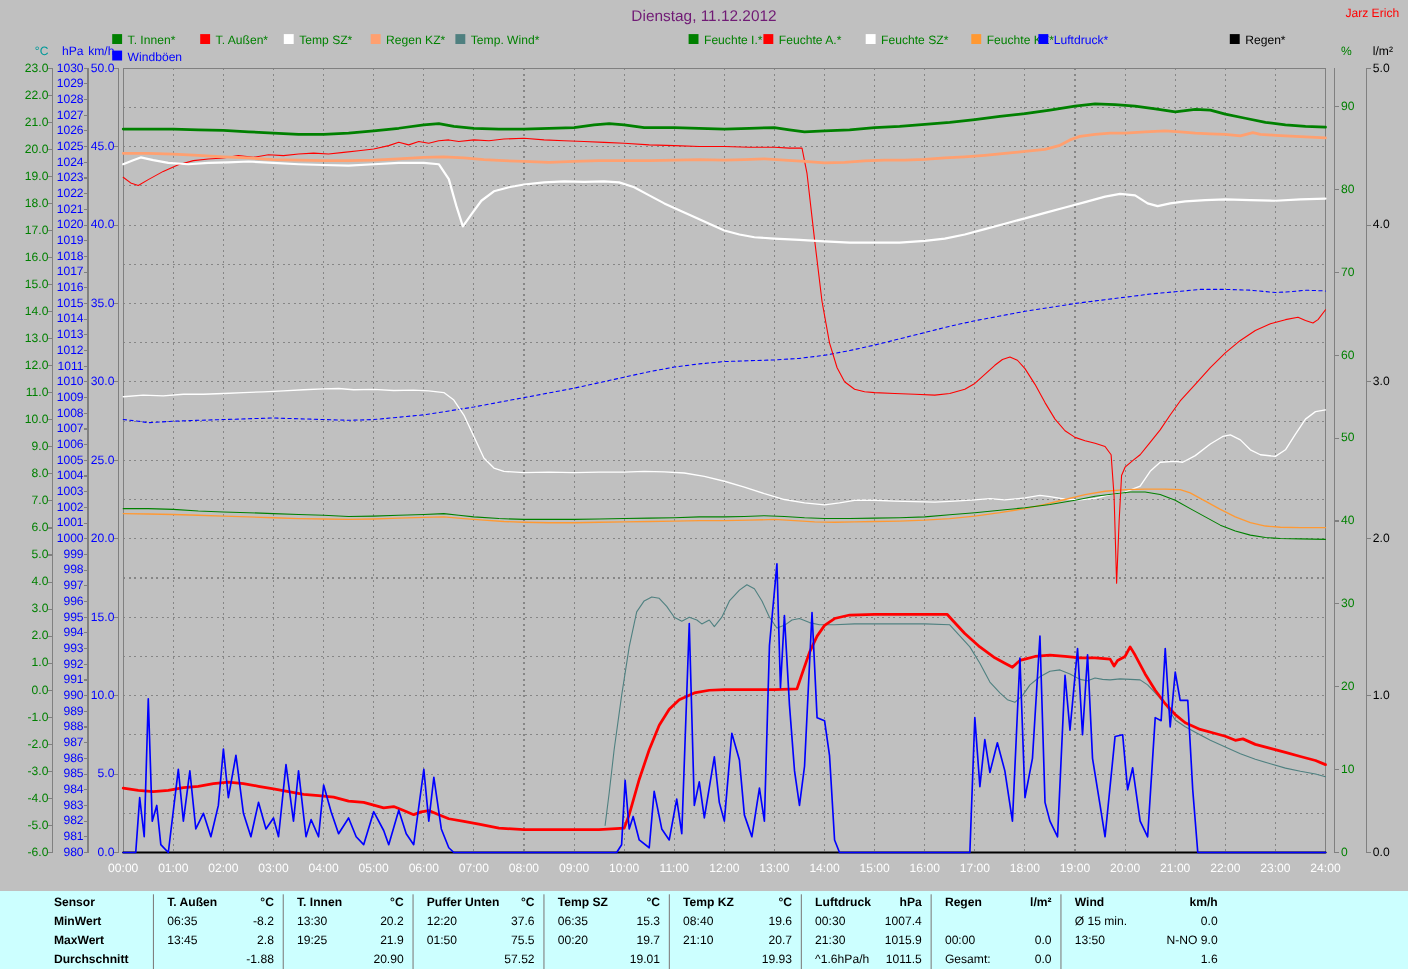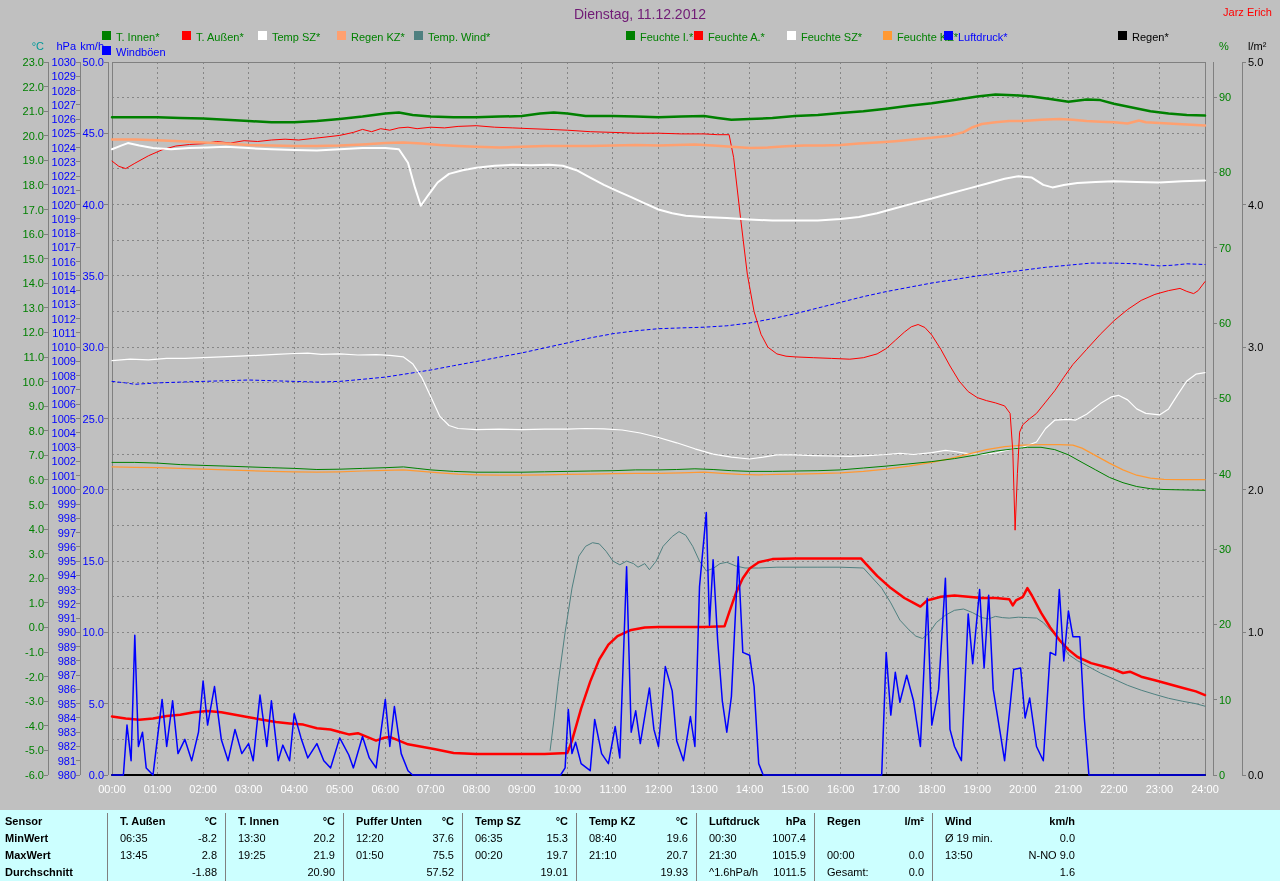--- a/index.html
+++ b/index.html
@@ -379,21 +379,21 @@
       <polyline points="112.0,161.1 118.8,166.3 125.7,168.6 134.8,163.3 148.4,155.8 162.1,149.8 175.8,146.0 189.4,144.5 203.1,143.7 216.7,141.5 230.4,143.0 244.1,140.7 257.7,141.5 271.4,140.0 285.1,139.2 298.7,140.0 312.4,138.5 326.0,137.0 339.7,135.4 353.4,132.4 362.5,129.4 371.6,131.7 380.7,128.7 389.8,130.2 398.9,127.9 408.0,127.2 417.1,128.7 430.8,127.2 444.5,127.9 458.1,126.4 476.3,125.7 494.6,127.2 512.8,127.9 531.0,128.7 549.2,129.4 567.4,130.2 590.2,131.7 613.0,132.4 635.7,133.2 658.5,133.2 681.3,133.9 704.0,133.9 717.7,134.7 729.1,134.7 733.6,157.3 740.5,217.6 747.3,274.1 754.1,311.7 761.0,334.3 767.8,347.1 776.9,353.9 786.0,356.2 795.1,356.9 813.3,357.7 831.6,358.4 849.8,359.2 863.4,357.7 877.1,353.9 886.2,348.6 895.3,340.3 904.4,332.1 911.3,326.8 918.1,324.5 924.9,327.5 931.8,335.1 940.9,349.4 950.0,366.0 959.1,381.0 968.2,391.6 977.3,397.6 986.4,400.6 995.5,402.9 1004.6,405.9 1010.1,413.4 1012.8,451.1 1015.1,530.2 1017.4,473.7 1019.6,432.2 1022.8,424.7 1029.7,418.7 1036.5,413.4 1045.6,402.1 1054.7,390.8 1063.8,377.3 1072.9,364.5 1086.6,349.4 1100.3,334.3 1113.9,320.8 1127.6,309.5 1141.2,300.4 1154.9,294.4 1168.6,290.6 1180.0,288.4 1186.8,291.4 1193.6,293.6 1198.2,290.6 1205.0,281.6" fill="none" stroke="#FF0000" stroke-width="1" stroke-dasharray="none" stroke-linejoin="round" stroke-linecap="round"></polyline>
       <polyline points="550.1,750.4 553.8,720.9 558.3,681.6 565.1,632.4 572.0,588.1 578.8,556.2 585.6,546.3 592.5,542.7 599.3,543.9 606.1,551.3 613.0,561.1 619.8,564.8 626.6,561.1 633.5,563.6 638.0,567.2 644.8,563.6 649.4,569.7 656.2,561.1 663.1,546.3 672.2,536.5 679.0,531.6 685.8,535.3 692.7,546.3 699.5,561.1 706.3,570.9 713.1,568.5 720.0,563.6 726.8,562.3 735.9,566.0 745.0,568.0 758.7,568.0 776.9,567.2 795.1,567.2 817.9,567.2 840.7,567.2 863.4,568.0 881.7,588.1 890.8,602.9 899.9,620.1 909.0,629.9 915.8,636.1 922.6,638.5 929.5,632.4 936.3,622.6 945.4,615.2 954.5,610.3 963.6,609.0 972.7,612.7 981.8,617.6 988.7,618.9 995.5,616.4 1002.3,617.6 1009.2,618.1 1018.3,617.2 1027.4,617.6 1036.5,618.1 1043.3,622.6 1050.2,629.9 1059.3,639.8 1068.4,654.5 1077.5,660.7 1086.6,665.6 1100.3,673.0 1113.9,679.1 1127.6,685.3 1141.2,690.2 1154.9,694.4 1168.6,698.3 1182.2,701.2 1195.9,703.7 1205.0,706.2" fill="none" stroke="#4F8080" stroke-width="1" stroke-dasharray="none" stroke-linejoin="round" stroke-linecap="round"></polyline>
       <polyline points="112.0,149.3 121.1,145.6 127.9,143.1 139.3,145.6 153.0,148.1 171.2,149.3 189.4,148.1 207.6,147.6 225.9,146.8 248.6,148.1 271.4,149.3 294.2,150.0 316.9,150.5 339.7,149.3 362.5,148.1 385.3,148.1 398.9,149.3 408.0,162.8 414.9,187.4 420.8,205.8 428.5,194.8 437.6,182.5 449.0,173.9 462.7,170.2 476.3,167.7 494.6,165.8 512.8,164.8 531.0,165.3 549.2,164.8 562.9,165.8 576.5,170.2 590.2,177.6 603.9,184.9 617.5,191.1 631.2,197.2 644.8,203.4 658.5,209.5 672.2,213.2 685.8,215.7 704.0,216.9 726.8,218.1 749.6,219.4 772.4,220.6 795.1,220.6 817.9,220.6 840.7,218.9 858.9,216.9 877.1,213.2 895.3,208.3 913.5,203.4 931.8,198.5 950.0,193.5 968.2,188.6 986.4,183.7 1004.6,178.8 1018.3,176.3 1031.9,177.6 1043.3,184.9 1052.4,187.4 1063.8,184.9 1077.5,183.0 1095.7,182.0 1113.9,181.2 1136.7,182.0 1159.5,182.5 1182.2,181.2 1205.0,180.5" fill="none" stroke="#FFFFFF" stroke-width="2" stroke-dasharray="none" stroke-linejoin="round" stroke-linecap="round"></polyline>
       <polyline points="112.0,139.4 134.8,139.4 157.5,140.2 180.3,141.2 203.1,142.6 225.9,143.6 248.6,145.1 271.4,145.6 294.2,146.1 316.9,146.1 339.7,145.6 362.5,144.4 385.3,143.1 403.5,142.6 421.7,143.6 439.9,145.1 458.1,146.1 476.3,146.8 499.1,147.6 521.9,146.8 544.6,146.1 567.4,146.1 590.2,146.1 613.0,145.6 635.7,145.1 658.5,145.6 676.7,145.1 694.9,144.4 713.1,145.6 731.4,146.8 749.6,148.1 767.8,147.6 786.0,146.3 804.2,145.6 822.4,145.6 840.7,144.9 858.9,143.6 877.1,142.6 895.3,141.2 913.5,139.4 931.8,137.7 950.0,135.8 963.6,132.1 972.7,127.2 981.8,124.0 995.5,122.2 1009.2,121.0 1022.8,121.0 1041.0,119.8 1059.3,119.0 1072.9,119.8 1086.6,121.0 1100.3,121.7 1113.9,122.2 1127.6,123.5 1139.0,120.5 1145.8,122.2 1159.5,123.0 1177.7,124.0 1191.3,124.7 1205.0,125.4" fill="none" stroke="#FFA070" stroke-width="2.5" stroke-dasharray="none" stroke-linejoin="round" stroke-linecap="round"></polyline>
       <polyline points="112.0,117.3 134.8,117.3 157.5,117.3 180.3,118.1 203.1,118.5 225.9,119.8 248.6,121.0 271.4,122.2 294.2,122.2 316.9,121.0 339.7,119.0 362.5,116.6 385.3,113.6 398.9,112.4 412.6,114.9 430.8,116.6 453.6,117.3 476.3,117.3 499.1,116.6 521.9,116.1 540.1,113.6 553.8,112.4 567.4,113.6 585.6,116.1 613.0,116.1 635.7,116.6 658.5,117.3 681.3,116.6 704.0,116.1 717.7,118.1 731.4,119.8 749.6,119.0 772.4,118.1 795.1,116.1 817.9,114.9 840.7,113.1 863.4,111.2 886.2,108.7 909.0,105.8 931.8,103.3 954.5,100.1 977.3,96.4 995.5,94.5 1013.7,95.2 1031.9,96.4 1050.2,98.9 1068.4,101.8 1086.6,99.4 1100.3,100.1 1113.9,103.8 1132.1,107.5 1150.4,111.2 1168.6,113.6 1186.8,114.9 1205.0,115.6" fill="none" stroke="#008000" stroke-width="2.5" stroke-dasharray="none" stroke-linejoin="round" stroke-linecap="round"></polyline>
       <polyline points="112.0,716.5 125.7,718.5 139.3,719.7 153.0,718.5 166.7,716.0 180.3,714.8 194.0,712.3 207.6,711.1 221.3,712.3 235.0,714.8 248.6,717.2 262.3,719.7 276.0,722.1 289.6,723.4 303.3,724.6 316.9,728.3 330.6,729.5 339.7,732.0 348.8,734.4 357.9,733.2 367.0,736.9 376.1,740.6 383.0,738.1 389.8,736.9 398.9,740.6 408.0,744.3 421.7,746.7 435.3,749.2 453.6,752.9 476.3,754.1 499.1,754.1 521.9,754.1 544.6,754.1 567.4,752.9 572.0,740.6 581.1,708.6 590.2,681.6 599.3,659.4 608.4,644.7 617.5,636.1 631.2,629.9 644.8,627.5 658.5,627.0 681.3,627.0 704.0,627.0 724.5,626.3 729.1,612.7 735.9,593.1 742.8,578.3 749.6,568.5 758.7,562.3 772.4,559.1 795.1,558.6 817.9,558.6 840.7,558.6 861.2,558.6 865.7,563.6 877.1,575.9 890.8,588.1 904.4,598.0 913.5,602.9 920.4,606.6 927.2,600.4 931.8,599.2 940.9,596.8 954.5,595.5 968.2,596.8 981.8,598.0 995.5,598.0 1009.2,599.2 1012.8,605.4 1016.0,600.4 1022.8,596.8 1027.4,588.1 1031.9,595.5 1041.0,612.7 1050.2,627.5 1059.3,639.8 1068.4,649.6 1077.5,657.0 1091.1,663.1 1104.8,666.8 1113.9,669.3 1123.0,673.0 1129.9,671.7 1141.2,676.7 1154.9,680.3 1168.6,684.0 1182.2,687.7 1195.9,691.4 1205.0,695.1" fill="none" stroke="#FF0000" stroke-width="2.5" stroke-dasharray="none" stroke-linejoin="round" stroke-linecap="round"></polyline>
       <polyline points="112.0,775.0 1205.0,775.0" fill="none" stroke="#000000" stroke-width="2" stroke-dasharray="none" stroke-linejoin="round" stroke-linecap="round"></polyline>
       <polyline points="112.0,775.0 123.4,775.0 127.0,725.1 131.1,760.7 134.8,635.3 138.4,746.5 142.5,732.2 146.2,767.9 153.0,775.0 162.1,699.4 166.7,746.5 172.6,700.8 178.0,753.6 184.9,739.4 191.7,760.7 198.5,732.2 203.1,680.9 207.6,725.1 214.5,686.6 221.3,739.4 228.1,760.7 235.0,729.4 241.8,753.6 248.6,743.6 253.2,760.7 260.0,695.1 266.8,746.5 271.4,700.8 278.2,760.7 282.8,745.1 289.6,760.7 294.2,713.7 301.0,737.9 307.8,757.9 316.9,743.6 323.8,760.7 330.6,767.9 339.7,737.9 348.8,755.0 353.4,767.9 362.5,736.5 369.3,757.9 376.1,767.9 385.3,699.4 389.8,746.5 394.4,706.6 401.2,753.6 408.0,770.7 412.6,775.0 560.6,775.0 565.1,767.9 568.3,709.4 572.0,753.6 575.6,742.2 581.1,763.6 590.2,770.7 594.7,719.4 601.6,753.6 608.4,763.6 615.2,726.5 619.8,757.9 626.6,566.8 631.2,732.2 635.7,710.8 640.3,743.6 649.4,688.0 653.9,729.4 658.5,746.5 665.3,666.6 672.2,690.9 676.7,740.8 683.5,760.7 690.4,716.5 694.9,746.5 699.5,586.8 706.3,512.6 709.5,625.3 713.1,559.7 717.7,641.0 722.3,700.8 726.8,732.2 731.4,696.6 738.2,556.8 742.8,652.4 749.6,655.2 754.1,686.6 758.7,763.6 763.2,775.0 881.7,775.0 886.2,652.4 890.8,715.1 895.3,672.3 899.9,702.3 906.7,675.2 913.5,700.8 920.4,746.5 927.2,598.2 931.8,725.1 938.6,689.4 945.4,578.2 950.0,729.4 954.5,746.5 961.4,760.7 968.2,613.9 972.7,663.8 979.6,589.6 984.1,668.0 988.7,595.3 993.2,689.4 1000.1,732.2 1004.6,760.7 1013.7,669.5 1020.6,668.0 1025.1,718.0 1029.7,698.0 1036.5,746.5 1043.3,760.7 1050.2,652.4 1055.6,655.2 1059.3,589.6 1063.8,660.9 1068.4,611.0 1072.9,636.7 1079.8,636.7 1084.3,718.0 1088.9,775.0 1205.0,775.0" fill="none" stroke="#0000FF" stroke-width="1.5" stroke-dasharray="none" stroke-linejoin="round" stroke-linecap="round"></polyline>
     </svg>
   <div class="stats" id="stats">
-      <div class="scol sep" style="width: 108px;">
+      <div class="scol sep" style="width: 96px; margin-left: 44px;">
         <div class="cell hdr rowlab">
           <span>Sensor</span>
         </div>
         <div class="cell rowlab">
           <span>MinWert</span>
         </div>
         <div class="cell rowlab">
           <span>MaxWert</span>
         </div>
         <div class="cell rowlab">
@@ -525,21 +525,21 @@
           <span>Gesamt:</span>
           <span>0.0</span>
         </div>
       </div>
       <div class="scol" style="width: 150px;">
         <div class="cell hdr">
           <span>Wind</span>
           <span>km/h</span>
         </div>
         <div class="cell ">
-          <span>Ø 19 min.</span>
+          <span>Ø 15 min.</span>
           <span>0.0</span>
         </div>
         <div class="cell ">
           <span>13:50</span>
           <span>N-NO 9.0</span>
         </div>
         <div class="cell ">
           <span></span>
           <span>1.6</span>
         </div>

